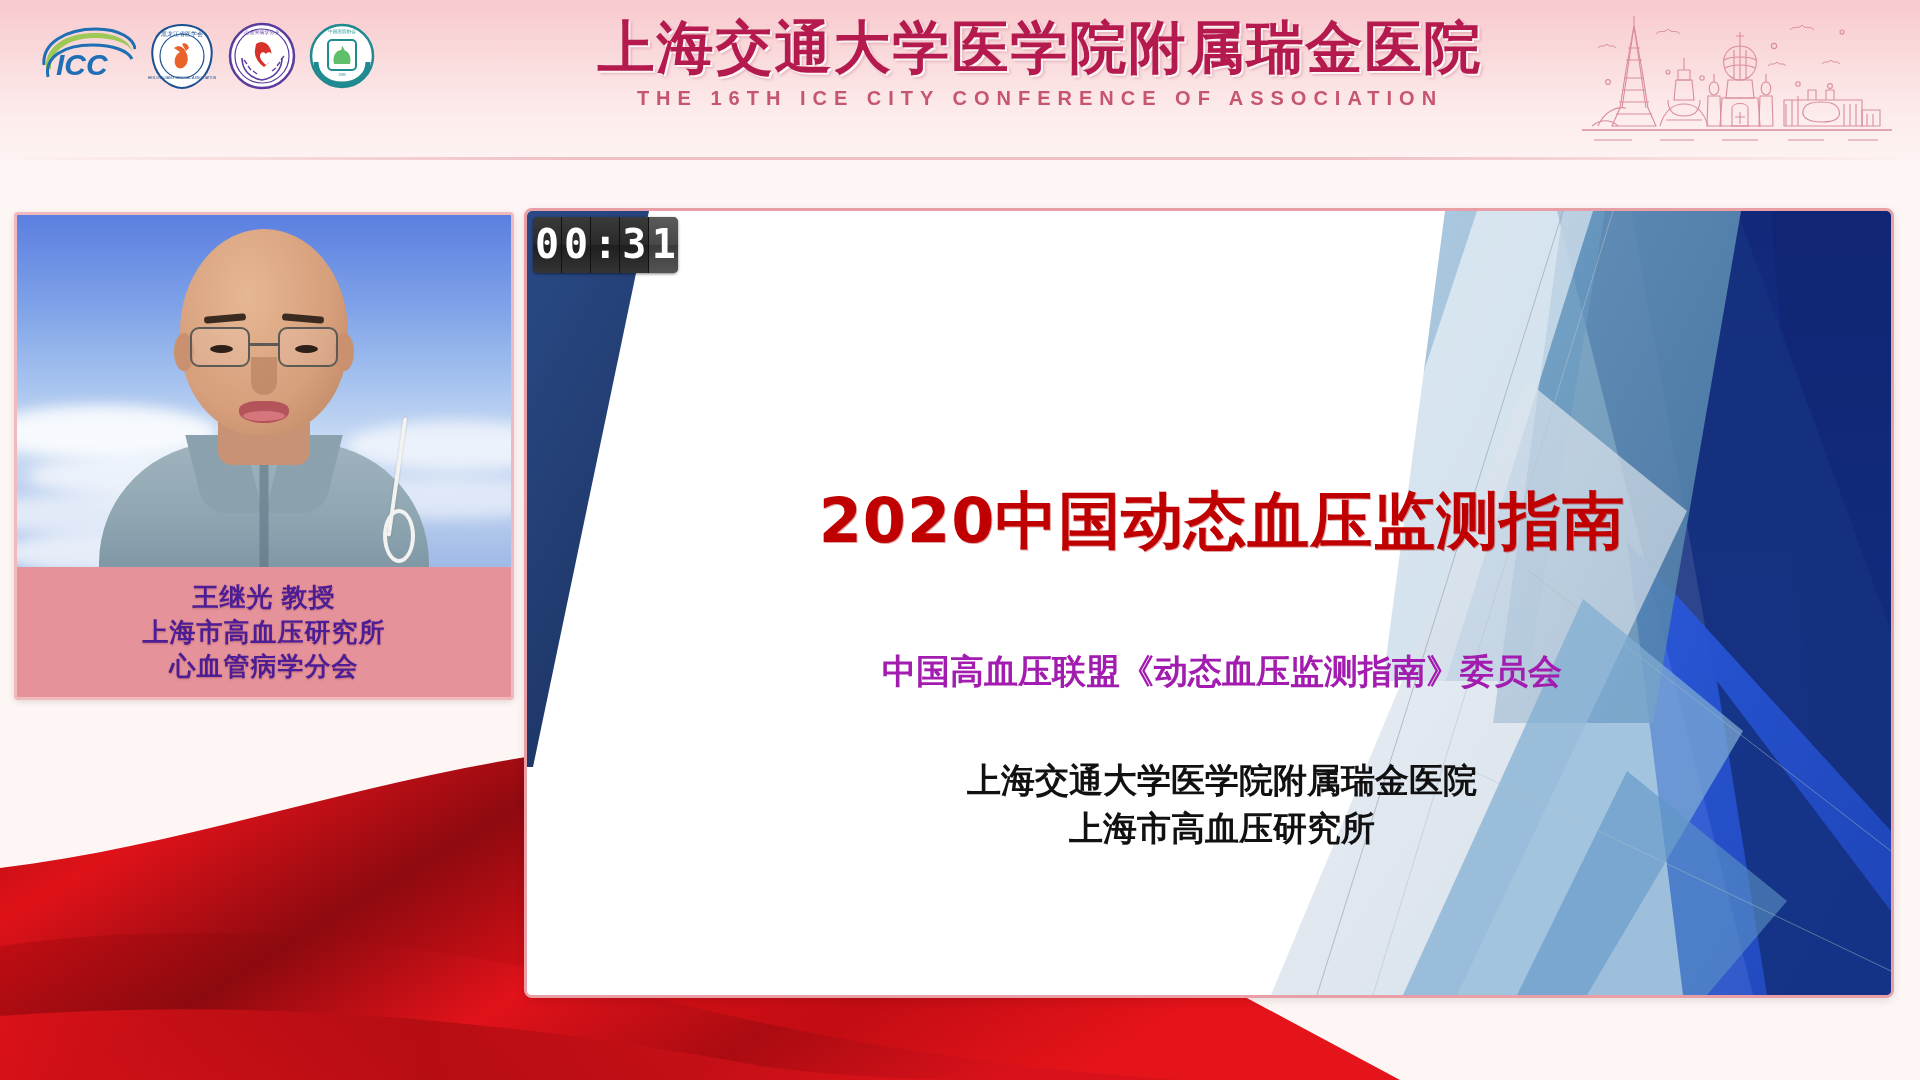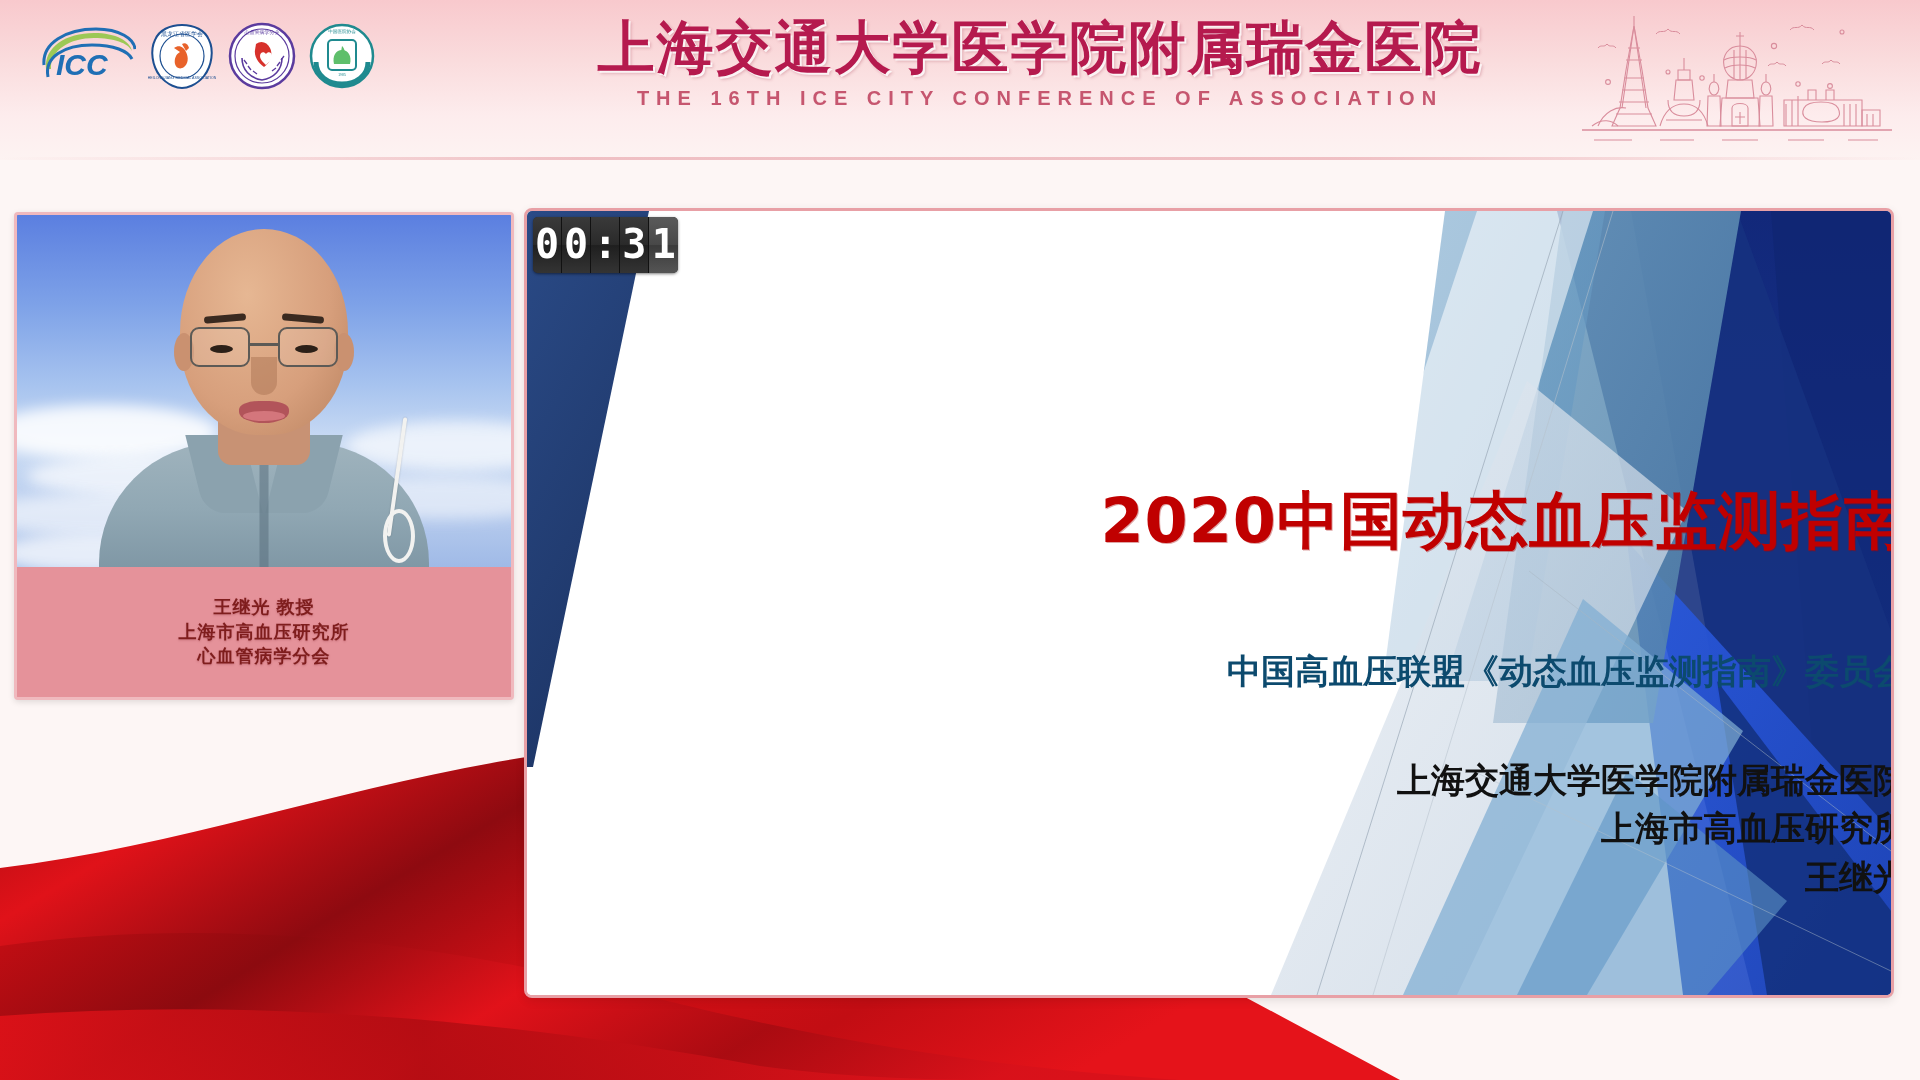--- a/index.html
+++ b/index.html
@@ -107,50 +107,50 @@
   .earphone-loop{ position:absolute; right:14px; bottom:10px; width:32px; height:54px; border:4px solid #f2f2f0; border-radius:50%; }
 
   
   #nameplate {
     position:absolute; left:0; bottom:0; width:100%; height:130px;
     background:#e5929a;
     display:flex; flex-direction:column; align-items:center; justify-content:center;
     gap:2px;
   }
   #nameplate div {
-    color:#7f1d1d; font-weight:bold; font-size:18px; line-height:1.25;
+    color:#4c1d95; font-weight:bold; font-size:26px; line-height:1.25;
     letter-spacing:1px; text-shadow:0 1px 2px rgba(140,50,60,.35);
     white-space:nowrap;
   }
 
   
   #slide-frame {
     position:absolute; left:524px; top:208px; width:1370px; height:790px;
     border:3px solid #e8a0a6;
     border-radius:8px;
     background:#ffffff;
     overflow:hidden;
     box-shadow:0 3px 10px rgba(0,0,0,.10);
   }
   #slide-canvas { position:absolute; inset:0; background:#ffffff; overflow:hidden; }
   #slide-canvas svg { position:absolute; inset:0; width:100%; height:100%; }
 
-  .slide-text { position:absolute; left:16px; width:100%; text-align:right; z-index:4;padding-left:12px; }
+  .slide-text { position:absolute; left:7px; width:100%; text-align:center; z-index:4;padding-left:12px; }
   #slide-title {
     top:268px;
     font-family:"DejaVu Sans","Liberation Sans",sans-serif;
     font-size:62px; font-weight:bold; color:#c00000;
     letter-spacing:1px;
     text-shadow:1px 1px 0 rgba(160,0,0,.35);
     white-space:nowrap;
   }
   #slide-org {
     top:438px;
     font-family:"DejaVu Sans","Liberation Sans",sans-serif;
-    font-size:34px; font-weight:bold; color:#0c4a6e;
+    font-size:34px; font-weight:bold; color:#a21caf;
     white-space:nowrap;
   }
   #slide-affiliation {
     top:545px;
     font-family:"DejaVu Sans","Liberation Sans",sans-serif;
     font-size:34px; font-weight:bold; color:#111111;
     line-height:1.42;
   }
   #slide-affiliation div { white-space:nowrap; }
 
@@ -421,21 +421,20 @@
         <path d="M1086,0 L846,784" fill="none" stroke="#b6c1cc" stroke-width="1" opacity=".55"></path>
         <path d="M1002,360 L1364,640" fill="none" stroke="#aab7c4" stroke-width="1" opacity=".5"></path>
         <path d="M946,560 L1364,760" fill="none" stroke="#b4c0cc" stroke-width="1" opacity=".45"></path>
       </svg>
 
       <div class="slide-text" id="slide-title">2020中国动态血压监测指南</div>
       <div class="slide-text" id="slide-org">中国高血压联盟《动态血压监测指南》委员会</div>
       <div class="slide-text" id="slide-affiliation">
         <div>上海交通大学医学院附属瑞金医院</div>
         <div>上海市高血压研究所</div>
-        <div>王继光</div>
       </div>
     </div>
 
     <div id="timer">
       <span class="dg">0</span>
       <span class="dg">0</span>
       <span class="dg sep">:</span>
       <span class="dg">3</span>
       <span class="dg last">1</span>
     </div>

